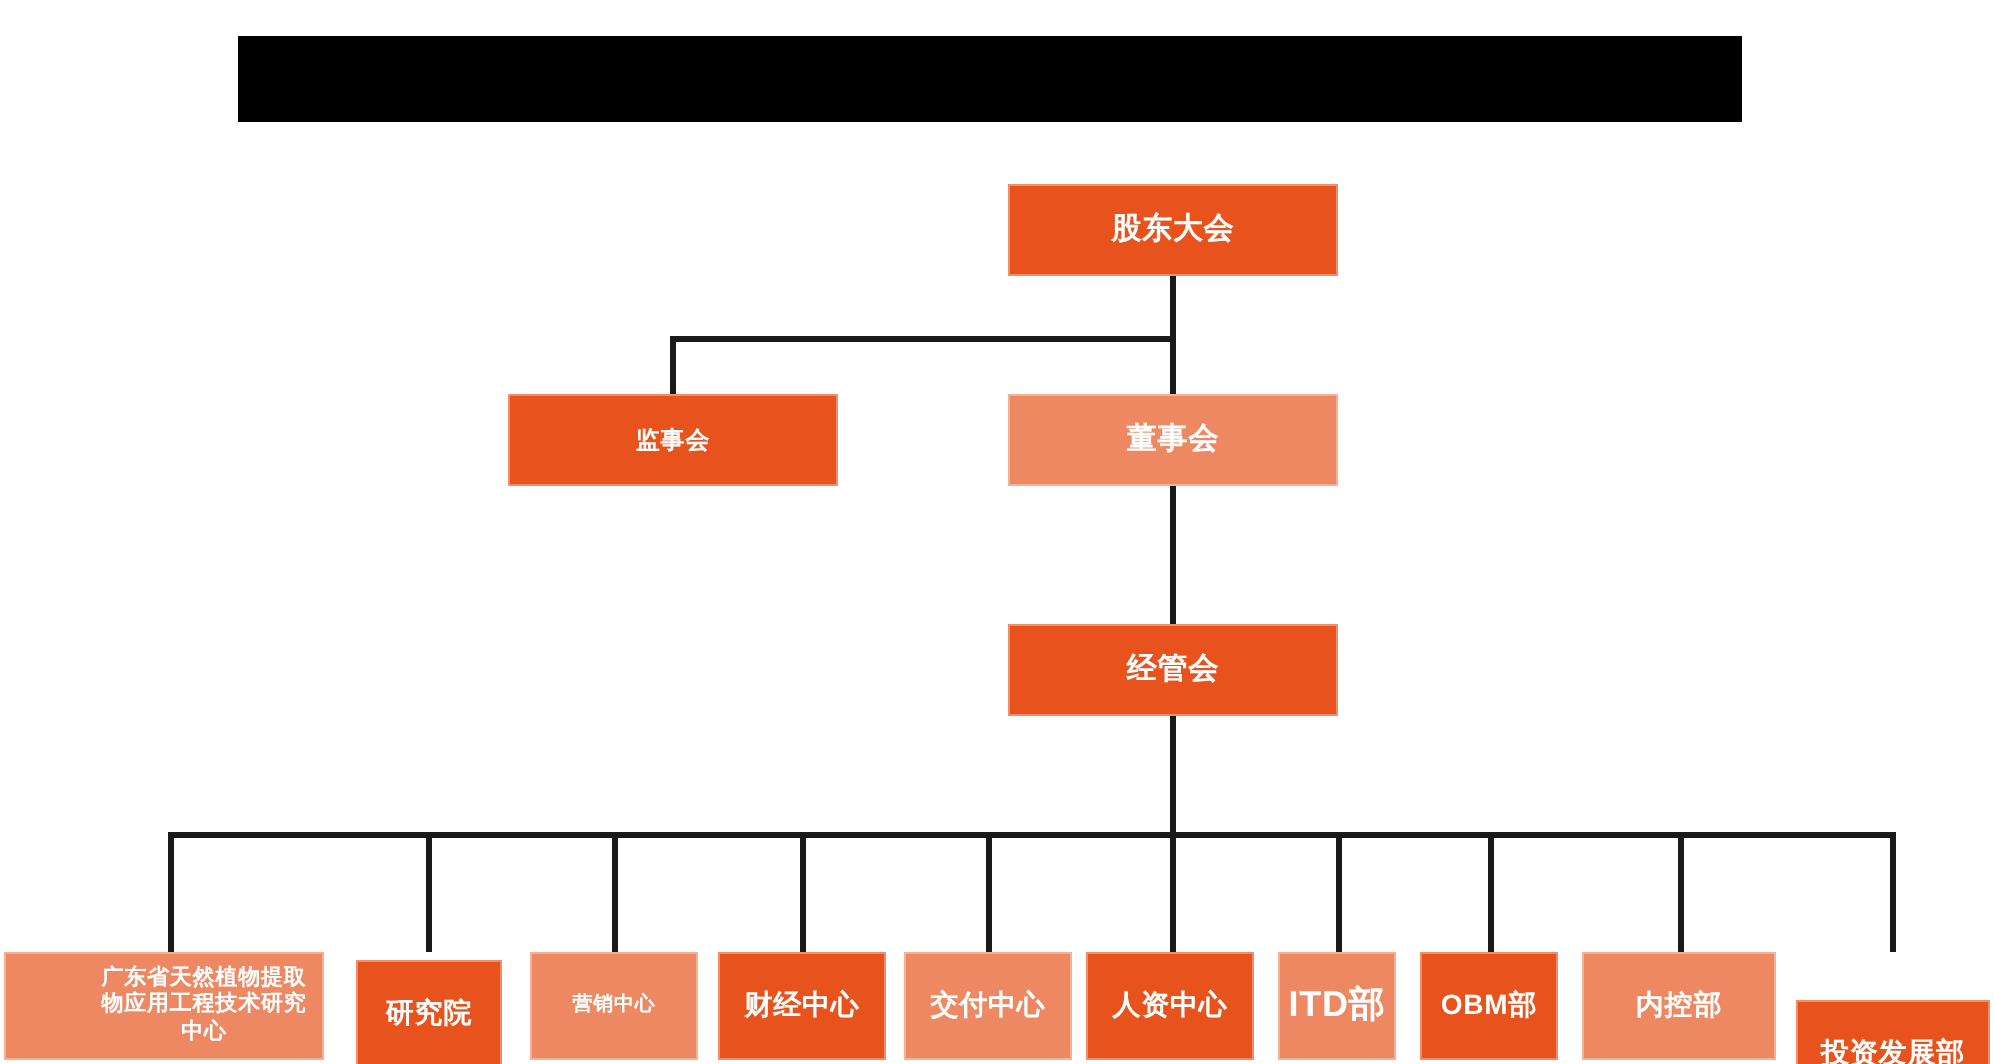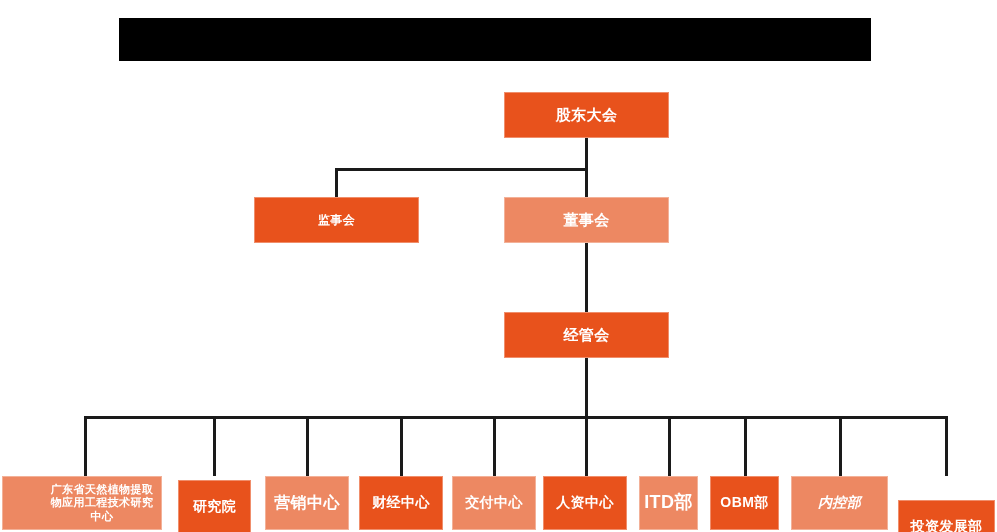--- a/index.html
+++ b/index.html
@@ -100,38 +100,38 @@
       <div class="node dark" style="left: 504px; top: 312px; width: 165px; height: 46px; background: rgb(232, 82, 28); color: rgb(255, 255, 255);">
         <span class="node-label" style="font-size: 15px;">经管会</span>
       </div>
       <div class="node light" style="left: 2px; top: 476px; width: 160px; height: 54px; background: rgb(237, 136, 98); color: rgb(255, 255, 255);">
         <span class="node-label" style="font-size: 11px; padding-left: 44px;">广东省天然植物提取物应用工程技术研究中心</span>
       </div>
       <div class="node dark" style="left: 178px; top: 480px; width: 73px; height: 54px; background: rgb(232, 82, 28); color: rgb(255, 255, 255);">
         <span class="node-label" style="font-size: 14px;">研究院</span>
       </div>
       <div class="node light" style="left: 265px; top: 476px; width: 84px; height: 54px; background: rgb(237, 136, 98); color: rgb(255, 255, 255);">
-        <span class="node-label" style="font-size: 16px;">营销中心</span>
+        <span class="node-label" style="font-size: 10px;">营销中心</span>
       </div>
       <div class="node dark" style="left: 359px; top: 476px; width: 84px; height: 54px; background: rgb(232, 82, 28); color: rgb(255, 255, 255);">
         <span class="node-label" style="font-size: 14px;">财经中心</span>
       </div>
       <div class="node light" style="left: 452px; top: 476px; width: 84px; height: 54px; background: rgb(237, 136, 98); color: rgb(255, 255, 255);">
         <span class="node-label" style="font-size: 14px;">交付中心</span>
       </div>
       <div class="node dark" style="left: 543px; top: 476px; width: 84px; height: 54px; background: rgb(232, 82, 28); color: rgb(255, 255, 255);">
         <span class="node-label" style="font-size: 14px;">人资中心</span>
       </div>
       <div class="node light" style="left: 639px; top: 476px; width: 59px; height: 54px; background: rgb(237, 136, 98); color: rgb(255, 255, 255);">
         <span class="node-label" style="font-size: 18px;">ITD部</span>
       </div>
       <div class="node dark" style="left: 710px; top: 476px; width: 69px; height: 54px; background: rgb(232, 82, 28); color: rgb(255, 255, 255);">
         <span class="node-label" style="font-size: 14px;">OBM部</span>
       </div>
       <div class="node light" style="left: 791px; top: 476px; width: 97px; height: 54px; background: rgb(237, 136, 98); color: rgb(255, 255, 255);">
-        <span class="node-label" style="font-size: 14px; font-style: italic;">内控部</span>
+        <span class="node-label" style="font-size: 14px;">内控部</span>
       </div>
       <div class="node dark" style="left: 898px; top: 500px; width: 97px; height: 54px; background: rgb(232, 82, 28); color: rgb(255, 255, 255);">
         <span class="node-label" style="font-size: 14px;">投资发展部</span>
       </div>
     </div>
 
 </div>
 
 </body></html>

